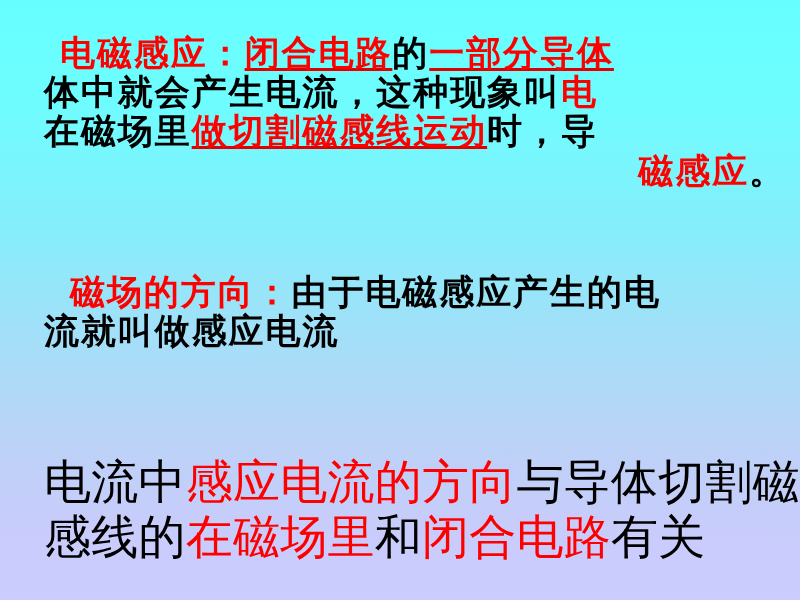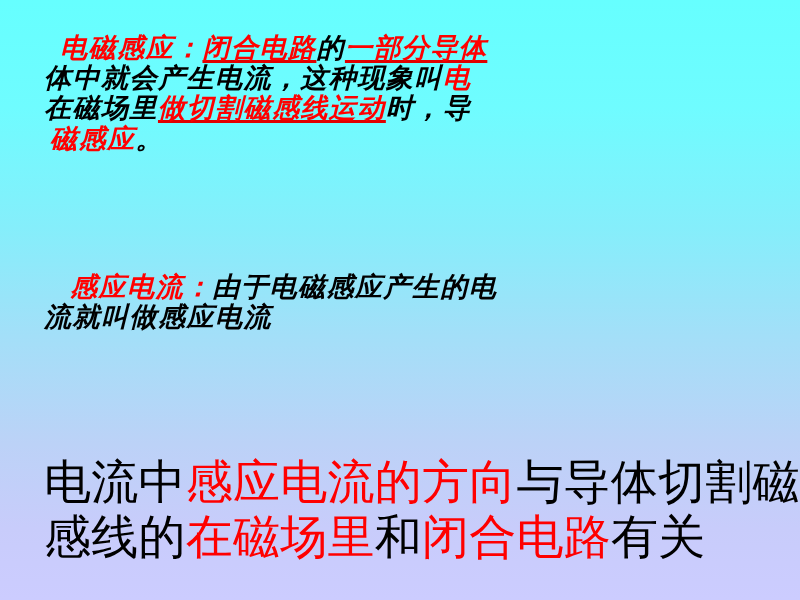--- a/index.html
+++ b/index.html
@@ -34,25 +34,24 @@
     position: absolute;
     box-sizing: border-box;
     width: 100%;
     padding: 0 14px 0 34px;
   }
 
   
   .script {
     font-family: "DejaVu Serif", "Liberation Serif", serif;
     font-weight: 700;
-    font-style: italic;
     letter-spacing: 0.055em;
     word-spacing: 0.04em;
     line-height: 1.12;
-    font-size: 27px;
+    font-size: 35px;
     color: #000000;
     -webkit-font-smoothing: antialiased;
   }
 
   
   .song {
     font-family: "DejaVu Serif", "Liberation Serif", serif;
     font-weight: 400;
     font-style: normal;
     letter-spacing: 0.005em;
@@ -73,21 +72,21 @@
     text-decoration-color: #e00000;
     text-decoration-thickness: 3px;
     text-underline-offset: 3px;
   }
 
   
   #definition-block { top: 33px;  left: 0; }
   #def-l1 { padding-left: 26px; }
   #def-l2 { padding-left: 10px; }
   #def-l3 { padding-left: 10px; }
-  #def-l4 { padding-left: 16px; }
+  #def-l4 { padding-left: 16px; text-align: right; }
 
   #current-block { top: 272px; left: 0; }
   #cur-l1 { padding-left: 36px; }
   #cur-l2 { padding-left: 10px; }
 
   #direction-block { top: 436px; left: 0; margin-top: 18px; }
   #dir-l1 { padding-left: 10px; }
   #dir-l2 { padding-left: 10px; }
 </style>
 </head>
@@ -96,21 +95,21 @@
 <div id="slide">
 
   <div class="para script" id="definition-block">
     <span class="ln" id="def-l1"><span class="red">电磁感应：</span><span class="ul">闭合电路</span><span class="black">的</span><span class="ul">一部分导体</span></span>
     <span class="ln" id="def-l3"><span class="black">体中就会产生电流，这种现象叫</span><span class="red">电</span></span>
     <span class="ln" id="def-l2"><span class="black">在磁场里</span><span class="ul">做切割磁感线运动</span><span class="black">时，导</span></span>
     <span class="ln" id="def-l4"><span class="red">磁感应</span><span class="black">。</span></span>
   </div>
 
   <div class="para script" id="current-block">
-    <span class="ln" id="cur-l1"><span class="red">感应电流：</span><span class="black">由于电磁感应产生的电</span></span>
+    <span class="ln" id="cur-l1"><span class="red">磁场的方向：</span><span class="black">由于电磁感应产生的电</span></span>
     <span class="ln" id="cur-l2"><span class="black">流就叫做感应电流</span></span>
   </div>
 
   <div class="para song" id="direction-block">
     <span class="ln" id="dir-l1"><span class="black">电流中</span><span class="red">感应电流的方向</span><span class="black">与导体切割磁</span></span>
     <span class="ln" id="dir-l2"><span class="black">感线的</span><span class="red">在磁场里</span><span class="black">和</span><span class="red">闭合电路</span><span class="black">有关</span></span>
   </div>
 
 </div>
 

